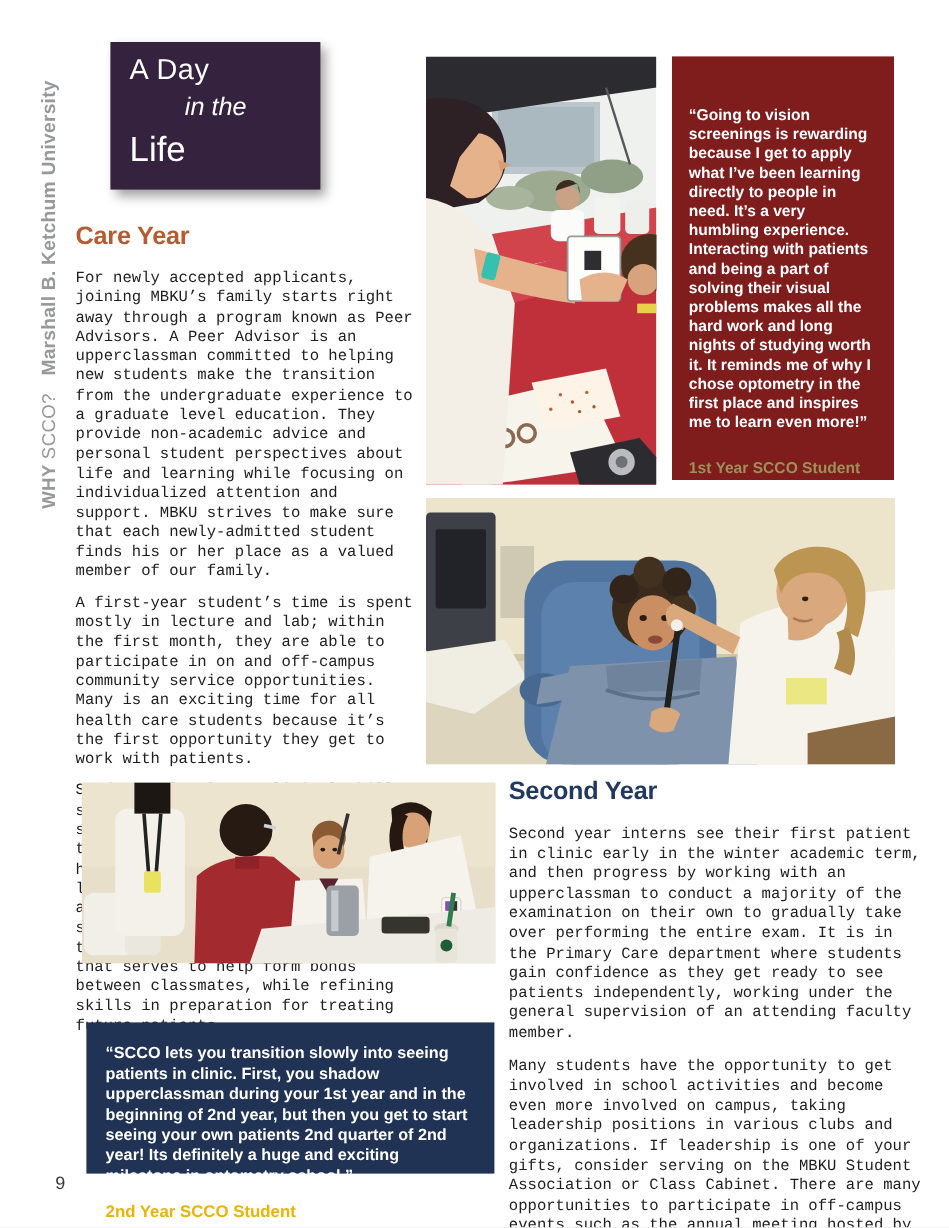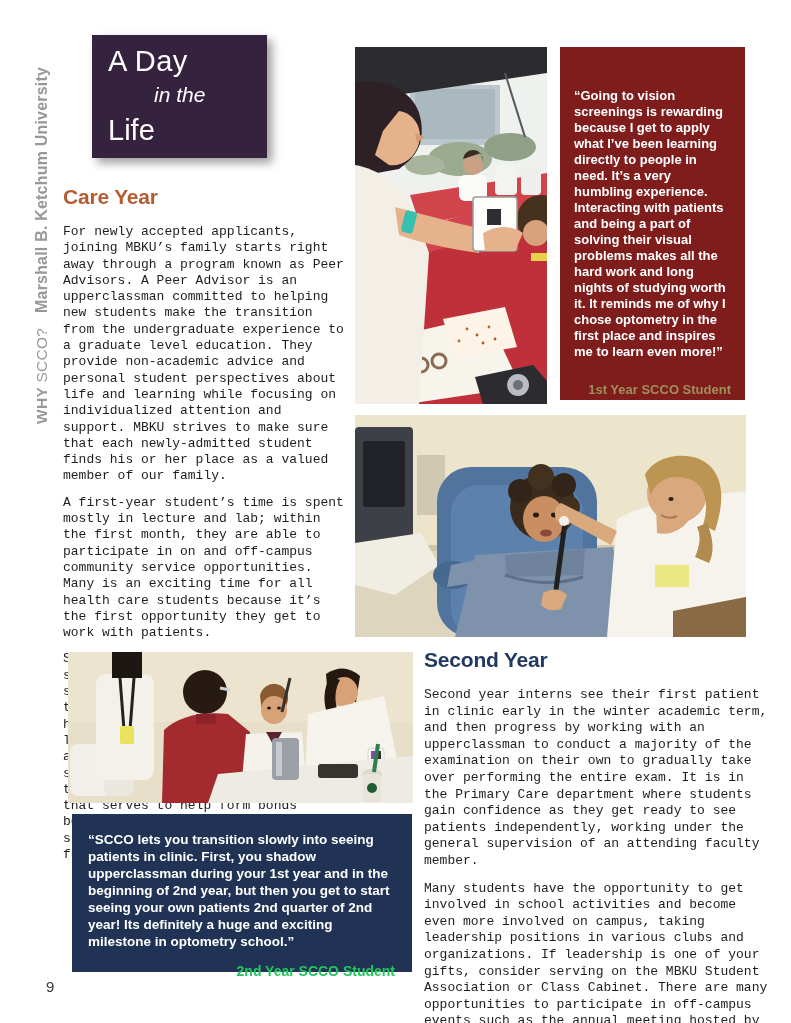--- a/index.html
+++ b/index.html
@@ -21,21 +21,21 @@
     white-space:nowrap; font-size:15.5px; color:#96989b; letter-spacing:.3px;
   }
   .side-why .b{font-weight:bold;}
   
   .title-box{
     position:absolute; left:92px; top:35px; width:175px; height:123px;
     background:#35223f; color:#ffffff;
     box-shadow:5px 5px 9px rgba(0,0,0,.38);
     box-sizing:border-box; padding:10px 14px 0 16px;
   }
-  .title-box .l1{font-size:29px; letter-spacing:.5px;}
+  .title-box .l1{font-size:24px; letter-spacing:.5px;}
   .title-box .l2{font-size:21px; font-style:italic; margin:5px 0 0 46px;}
   .title-box .l3{font-size:29px; text-align:left; margin-top:7px;}
   
   .col{position:absolute; color:#1f1d1e;}
   .col p{
     margin:0 0 10px 0; font-family:Liberation Mono, monospace;
     font-size:13px; line-height:16.3px; text-align:left;
   }
   .col-first{left:63px; top:185px; width:287px;}
   .col-second{left:424px; top:648px; width:349px;}
@@ -44,25 +44,25 @@
   .head-first{color:#b45c31;}
   .head-second{color:#21395e;}
   
   .quote{box-sizing:border-box; position:absolute; color:#fff; font-weight:bold;}
   .quote-orange{
     left:560px; top:47px; width:185px; height:353px; background:#7f1d1d;
     padding:41px 14px 0 14px; font-size:13px; line-height:16px;
   }
   .quote-orange .attr{color:#9e9059; margin-top:22px;}
   .quote-navy{
-    left:72px; top:814px; width:340px; height:158px; background:#203354;
+    left:72px; top:852px; width:340px; height:126px; background:#203354;
     padding:17px 17px 17px 16px; font-size:13.5px; line-height:17px;
   }
-  .quote-navy .attr{color:#22c55e; margin-top:13px; font-size:14px;}
-  .attr{text-align:right;}
+  .quote-navy .attr{color:#eab308; margin-top:13px; font-size:14px;}
+  .attr{}
   
   .photo{position:absolute; display:block;}
   .photo svg{display:block;}
   .photo1{left:355px; top:47px;}
   .photo2{left:355px; top:415px;}
   .photo3{left:68px; top:652px;}
   
   .pagenum{position:absolute; left:46px; top:978px; font-size:15px; color:#3a3a3a;}
 </style>
 </head>

